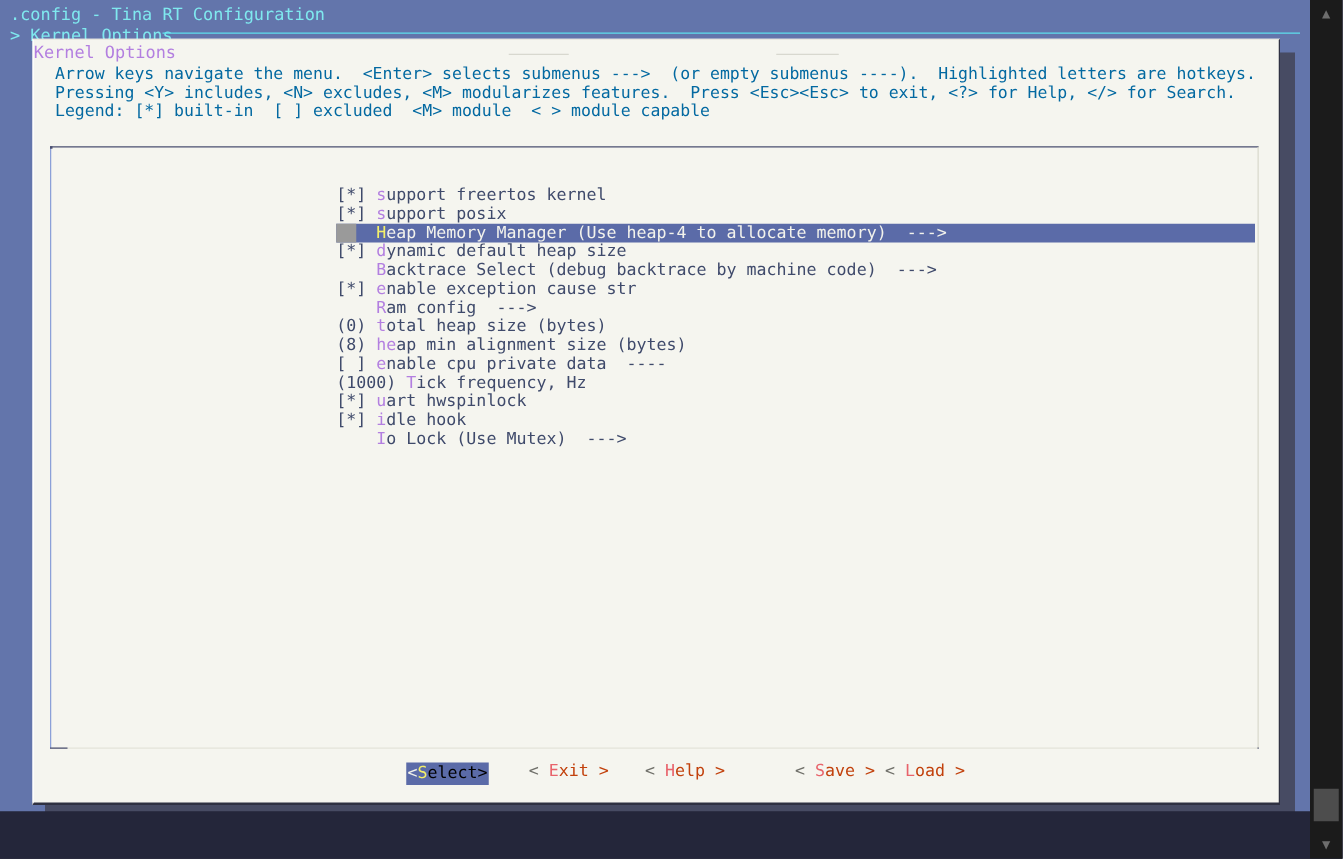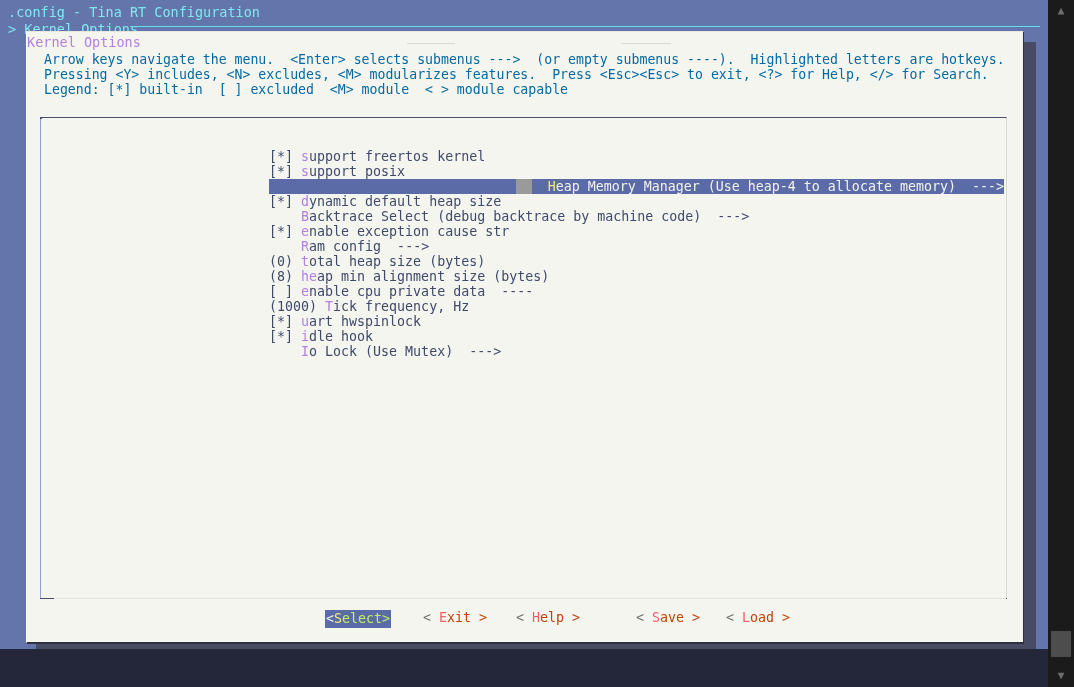--- a/index.html
+++ b/index.html
@@ -142,21 +142,20 @@
     display: block;
   }
   .menu-row .flag { color: #3f4a6b; }
   .menu-row .hot  { color: #b37fe0; }
   .menu-row .txt  { color: #3f4a6b; }
   .menu-row .arrow { color: #3f4a6b; }
 
   .menu-row.selected {
     background: #5b6ba8;
     color: #f3f3ec;
-    text-align: right;
   }
   .menu-row.selected .flag,
   .menu-row.selected .txt,
   .menu-row.selected .arrow { color: #f3f3ec; }
   .menu-row.selected .hot { color: #f4f06a; }
   .menu-row.selected .cursorblk {
     display:inline-block;
     background:#9a9a9a;
     color:#9a9a9a;
   }
@@ -176,28 +175,28 @@
     top: 0;
     color: #7a7a74;
     white-space: pre;
   }
   .btn .bk    { color: #6f6f69; }
   .btn .lbl   { color: #c2410c; }
   .btn .hot   { color: #e8636b; }
 
   .btn.active { color: #f3f3ec; background: #5b6ba8; padding: 1px 1px; }
   .btn.active .bk  { color: #f3f3ec; }
-  .btn.active .lbl { color: #bef264; }
+  .btn.active .lbl { color: #000000; }
   .btn.active .hot { color: #f4f06a; }
 
   #btn-select { left: 298px; }
   #btn-exit   { left: 396px; }
   #btn-help   { left: 489px; }
   #btn-save   { left: 585px; margin-left: 24px; }
-  #btn-load   { left: 699px; }
+  #btn-load   { left: 681px; }
 
   
   #bottom-strip {
     position: absolute;
     left: 36px; top: 644px;
     width: 1000px;
     height: 13px;
     background: #474b63;
   }
 

